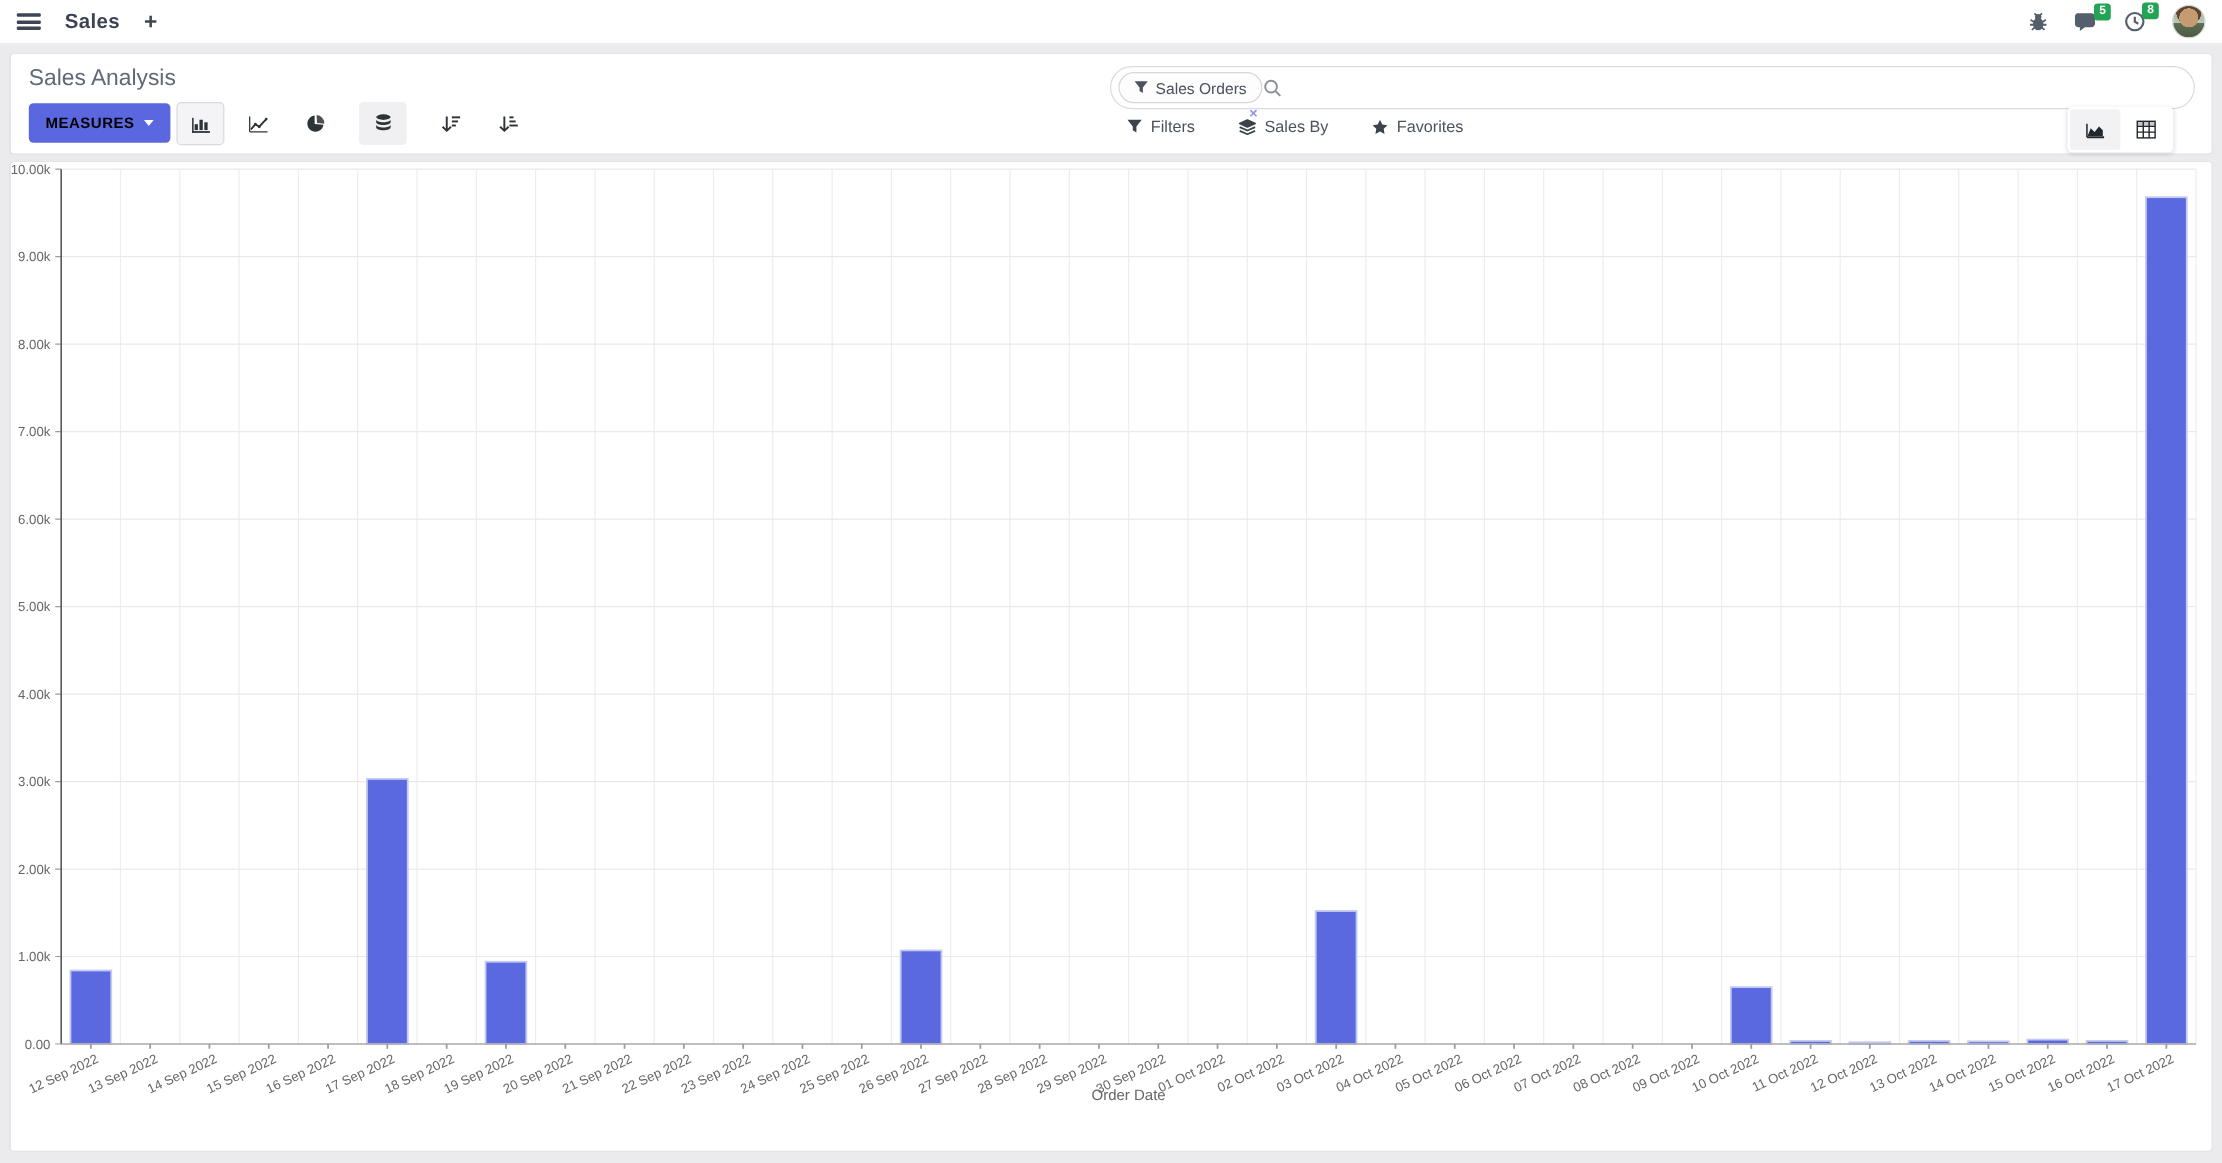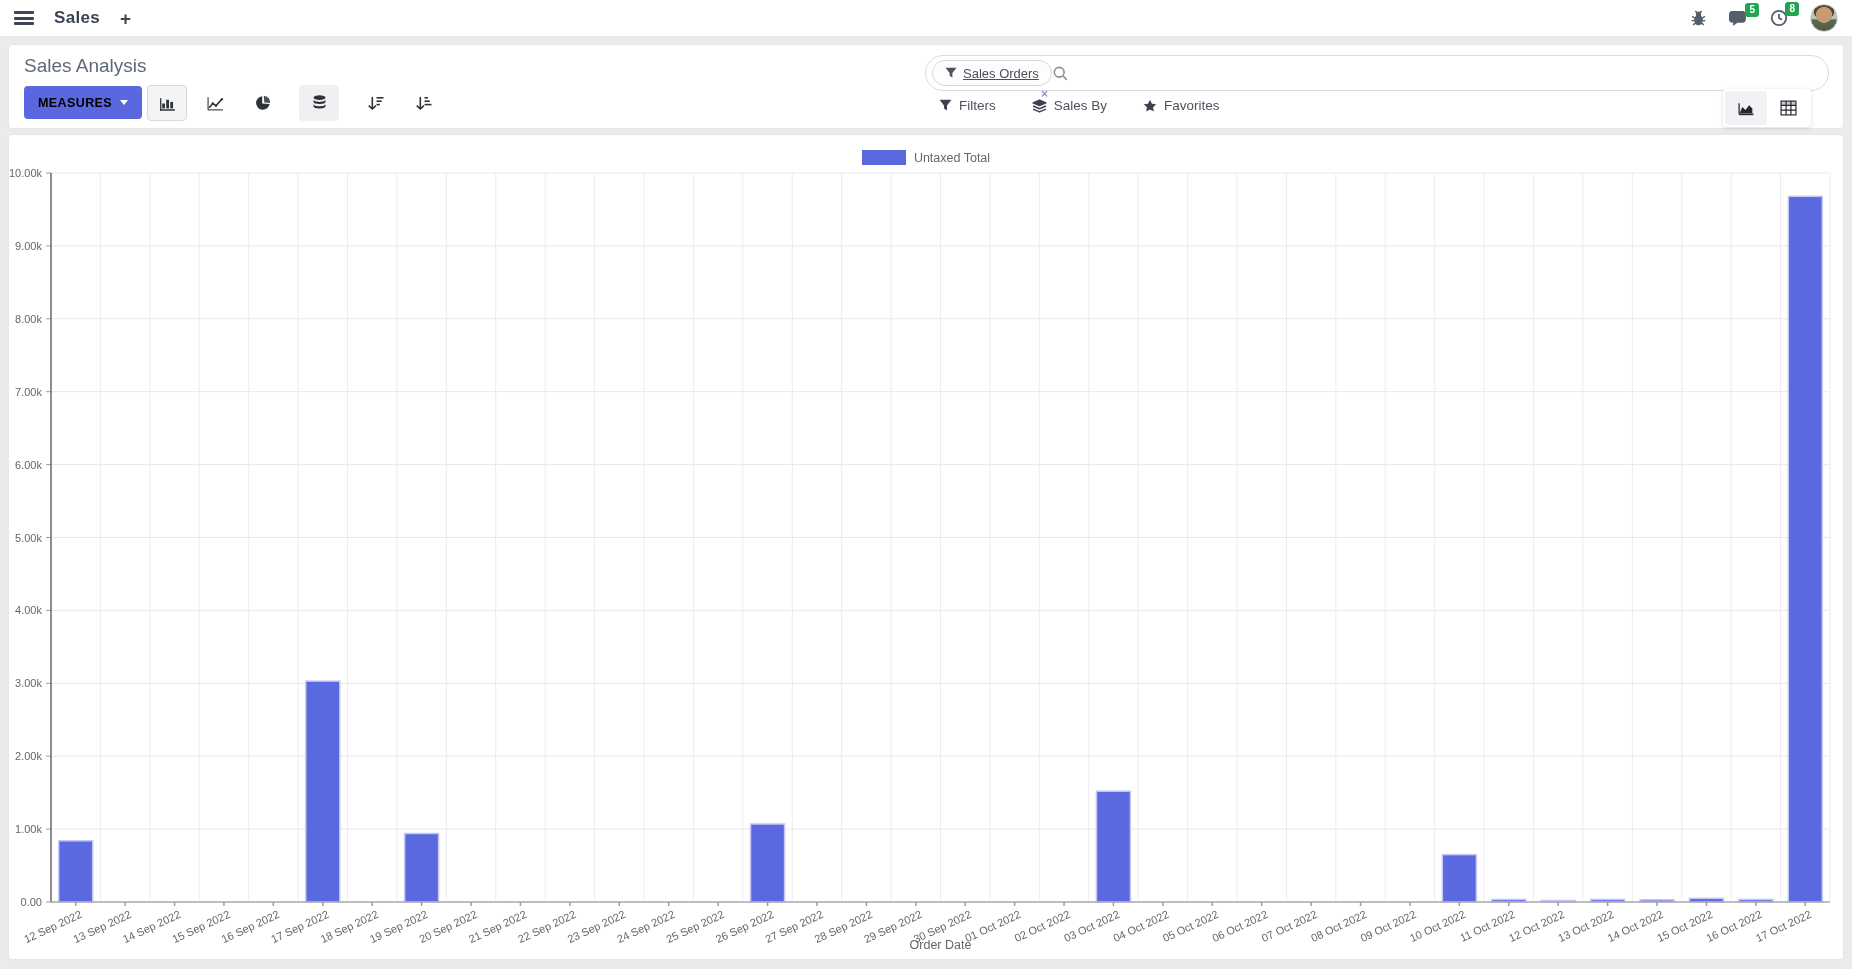--- a/index.html
+++ b/index.html
@@ -45,21 +45,21 @@
   .ibtn.active  { background:#f4f4f6; border-color:#d9d9dd; }
   .ibtn.toggled { background:#f0f0f2; }
   .ibtn + .spaced { margin-left:8px; }
 
   
   .searchbar { position:absolute; left:916px; top:10px; width:904px; height:36px;
     border:1px solid #dadbe0; border-radius:18px; background:#fff;
     display:flex; align-items:center; padding:0 12px 0 6px; }
   .facet { display:flex; align-items:center; gap:6px; height:26px; padding:0 12px;
     border:1px solid #d5d7dc; border-radius:14px; background:#fdfdfe;
-    font-size:13px; color:#49505e; cursor:pointer; white-space:nowrap;text-decoration:underline; }
+    font-size:13px; color:#49505e; cursor:pointer; white-space:nowrap; }
   .facet-x { position:absolute; left:115px; top:31px; color:#8b93e6; font-size:12px;
     font-weight:700; cursor:pointer; }
   .search-input { flex:1; border:none; outline:none; font-size:13px; color:#444;
     margin-left:8px; background:transparent; font-family:"Liberation Sans", sans-serif; }
   .search-input::placeholder { color:#c9cbd2; }
   .mag { color:#8a8f98; display:flex; align-items:center; cursor:pointer; }
 
   
   .filter-row { position:absolute; left:930px; top:53px; display:flex; align-items:flex-end; gap:36px; }
   .f-item { display:flex; align-items:center; gap:7px; font-size:13.5px; color:#4b525e;
@@ -234,24 +234,20 @@
       <svg width="17" height="16" viewBox="0 0 16 15" fill="none" stroke="currentColor" stroke-width="1.1">
         <rect x="1" y="1" width="14" height="13"></rect>
         <path d="M1 5h14M1 9.5h14M5.7 1v13M10.3 1v13"></path>
         <rect x="1" y="1" width="14" height="4" fill="currentColor" opacity=".25" stroke="none"></rect>
       </svg>
     </div>
   </div>
 </div>
 
 <div class="card chart-card">
-  <div class="legend">
-    <span class="legend-swatch" style="background: rgb(91, 105, 225);"></span>
-    <span class="legend-label">Untaxed Total</span>
-  </div>
   <svg id="chart-svg" width="1834" height="790" viewBox="0 0 1834 790">
       <line x1="42" y1="6" x2="42" y2="735" stroke="#ededf1" stroke-width="1"></line>
       <line x1="91.41666666666666" y1="6" x2="91.41666666666666" y2="735" stroke="#ededf1" stroke-width="1"></line>
       <line x1="140.83333333333331" y1="6" x2="140.83333333333331" y2="735" stroke="#ededf1" stroke-width="1"></line>
       <line x1="190.25" y1="6" x2="190.25" y2="735" stroke="#ededf1" stroke-width="1"></line>
       <line x1="239.66666666666666" y1="6" x2="239.66666666666666" y2="735" stroke="#ededf1" stroke-width="1"></line>
       <line x1="289.0833333333333" y1="6" x2="289.0833333333333" y2="735" stroke="#ededf1" stroke-width="1"></line>
       <line x1="338.5" y1="6" x2="338.5" y2="735" stroke="#ededf1" stroke-width="1"></line>
       <line x1="387.91666666666663" y1="6" x2="387.91666666666663" y2="735" stroke="#ededf1" stroke-width="1"></line>
       <line x1="437.3333333333333" y1="6" x2="437.3333333333333" y2="735" stroke="#ededf1" stroke-width="1"></line>

